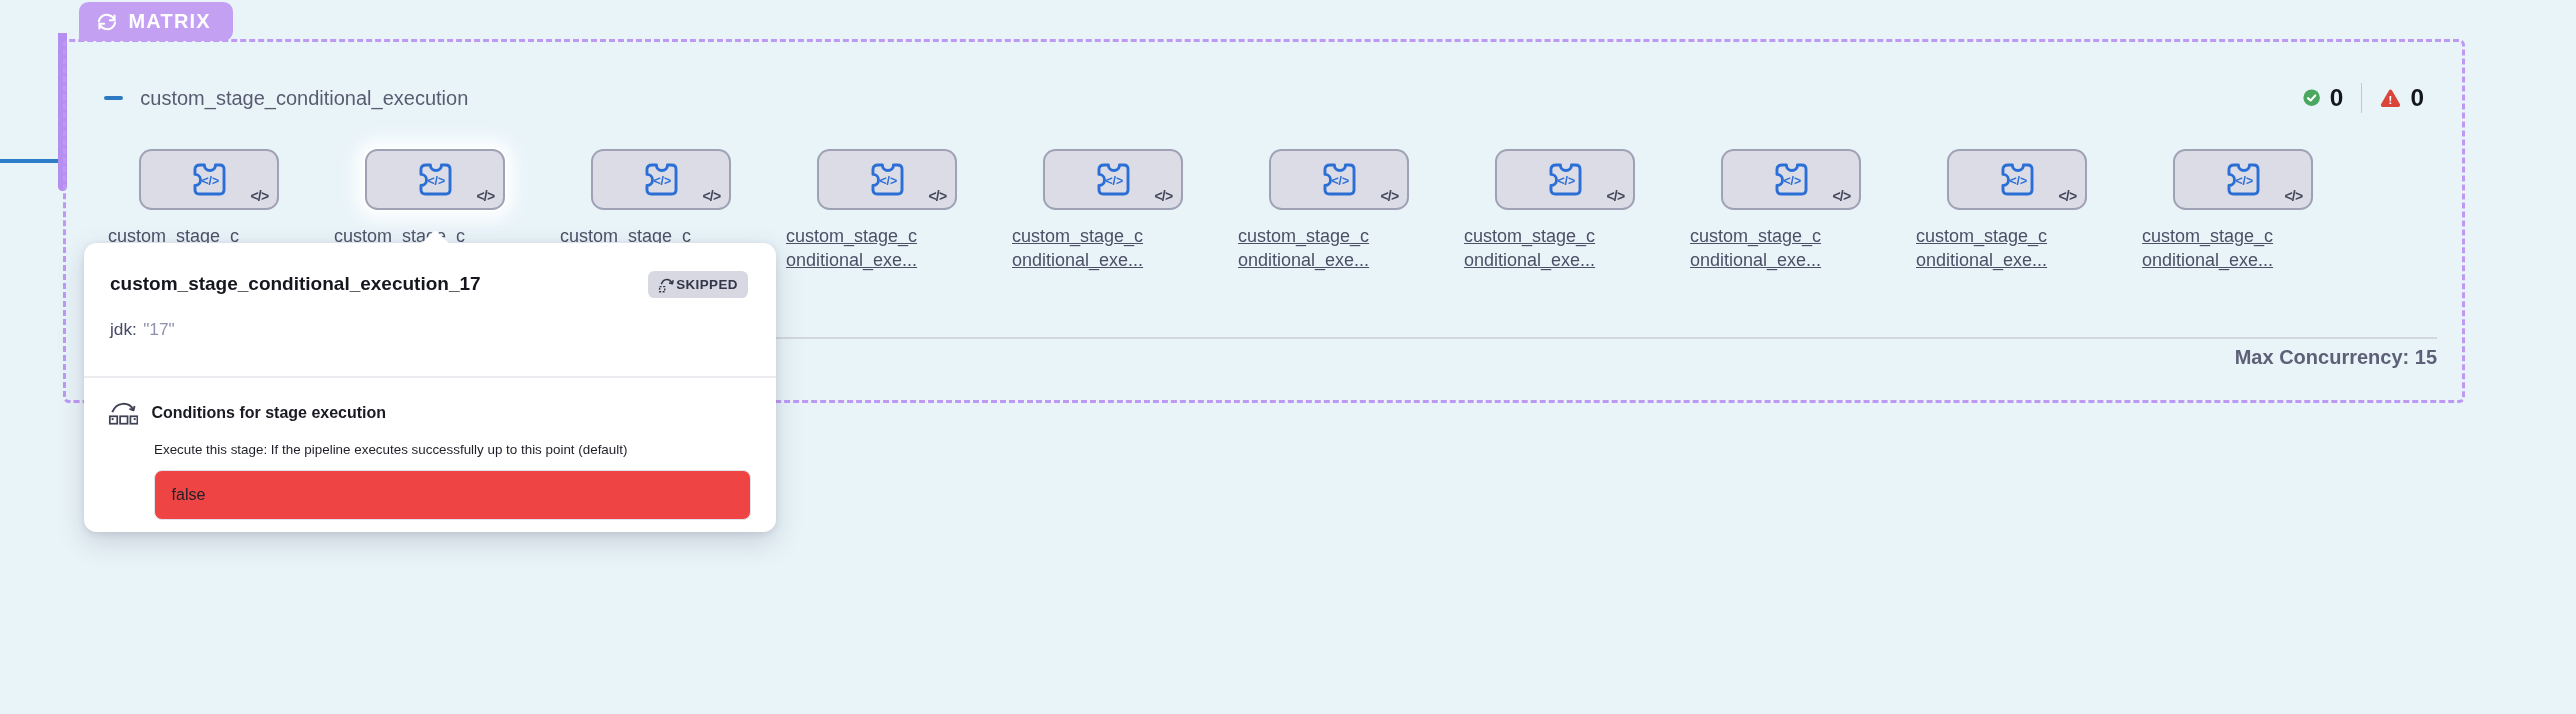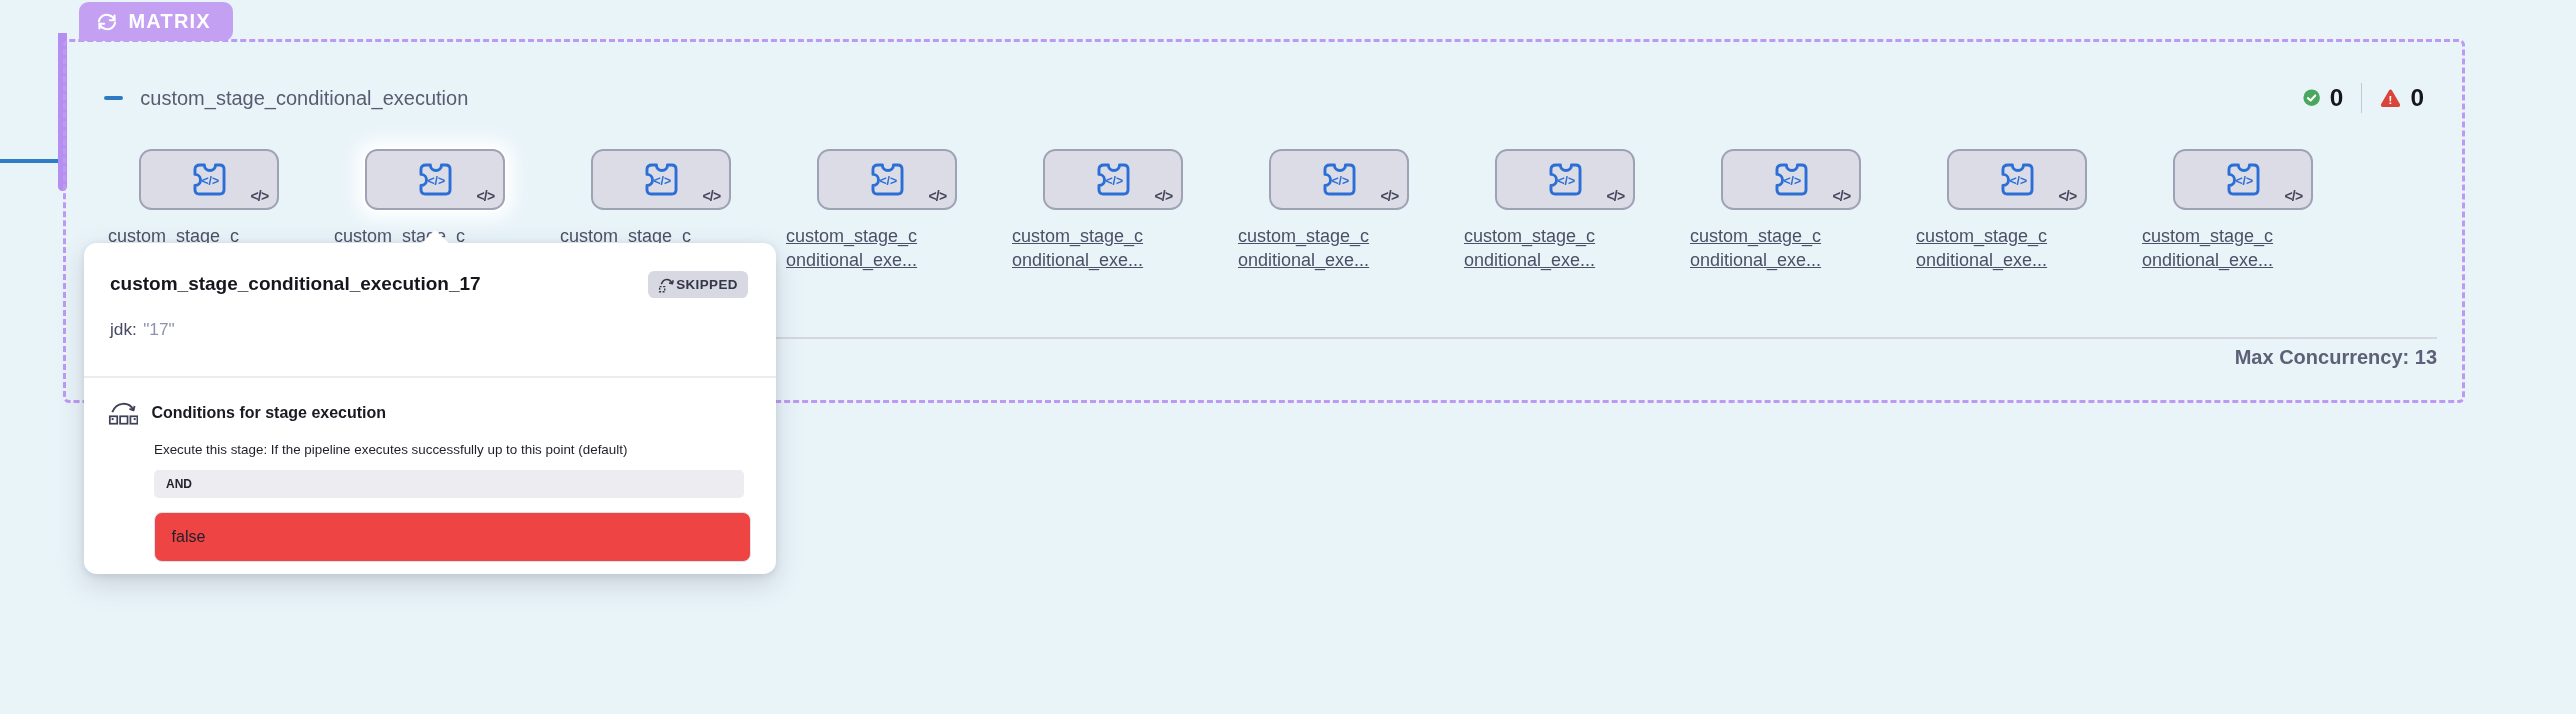--- a/index.html
+++ b/index.html
@@ -280,21 +280,21 @@
       </span>
       <span class="card-glyph">&lt;/&gt;</span>
     </div>
     <div class="stage-label">
       <span class="lbl1">custom_stage_c</span><br><span class="lbl2">onditional_exe...</span>
     </div>
   </div>
 </div>
 
   <div class="mc-divider"></div>
-  <div class="max-concurrency">Max Concurrency: 13</div>
+  <div class="max-concurrency">Max Concurrency: 15</div>
 </div>
 
 <div class="popover">
   <div class="pop-arrow"></div>
 
   <div class="pop-head">
     <div class="pop-title-row">
       <div class="pop-title">custom_stage_conditional_execution_17</div>
       <div class="skipped-badge">
         <span>
@@ -324,18 +324,17 @@
           <rect x="4.2" y="23.2" width="2.4" height="2.4" fill="#3f4155" stroke="none"></rect>
           <rect x="31" y="23.2" width="2.4" height="2.4" fill="#3f4155" stroke="none"></rect>
           <path d="M5 16 C 10 3, 25 3, 30.5 13" stroke-width="2.3"></path>
           <polyline points="25.8,12 30.8,13.8 32,8.6" stroke-width="2.3" stroke-linejoin="round"></polyline>
         </svg>
       </span>
       <span class="cond-heading">Conditions for stage execution</span>
     </div>
     <div class="cond-body">
       <div class="exec-text">Execute this stage: If the pipeline executes successfully up to this point (default)</div>
-      <div class="and-bar">AND</div>
       <div class="expr-input">false</div>
     </div>
   </div>
 </div>
 
 
 </body></html>

